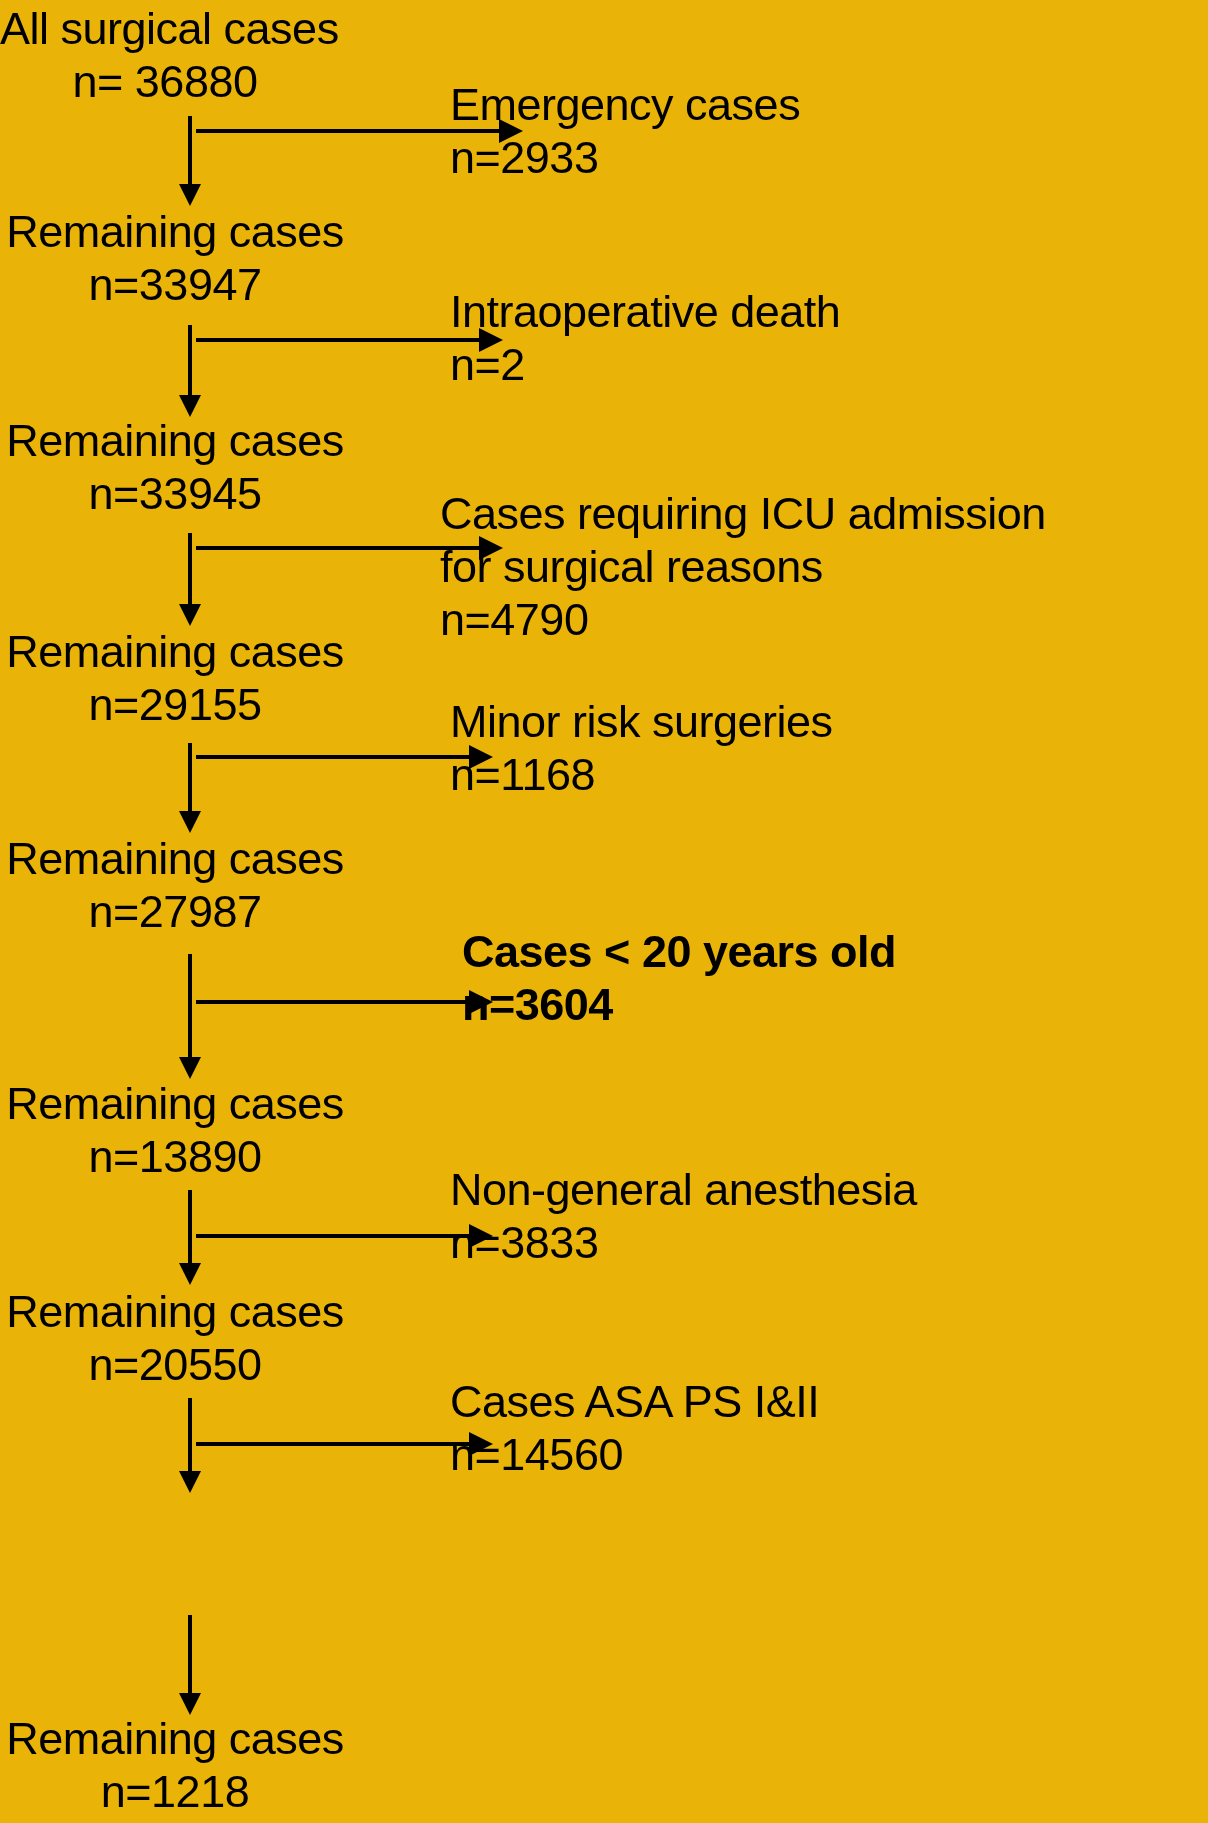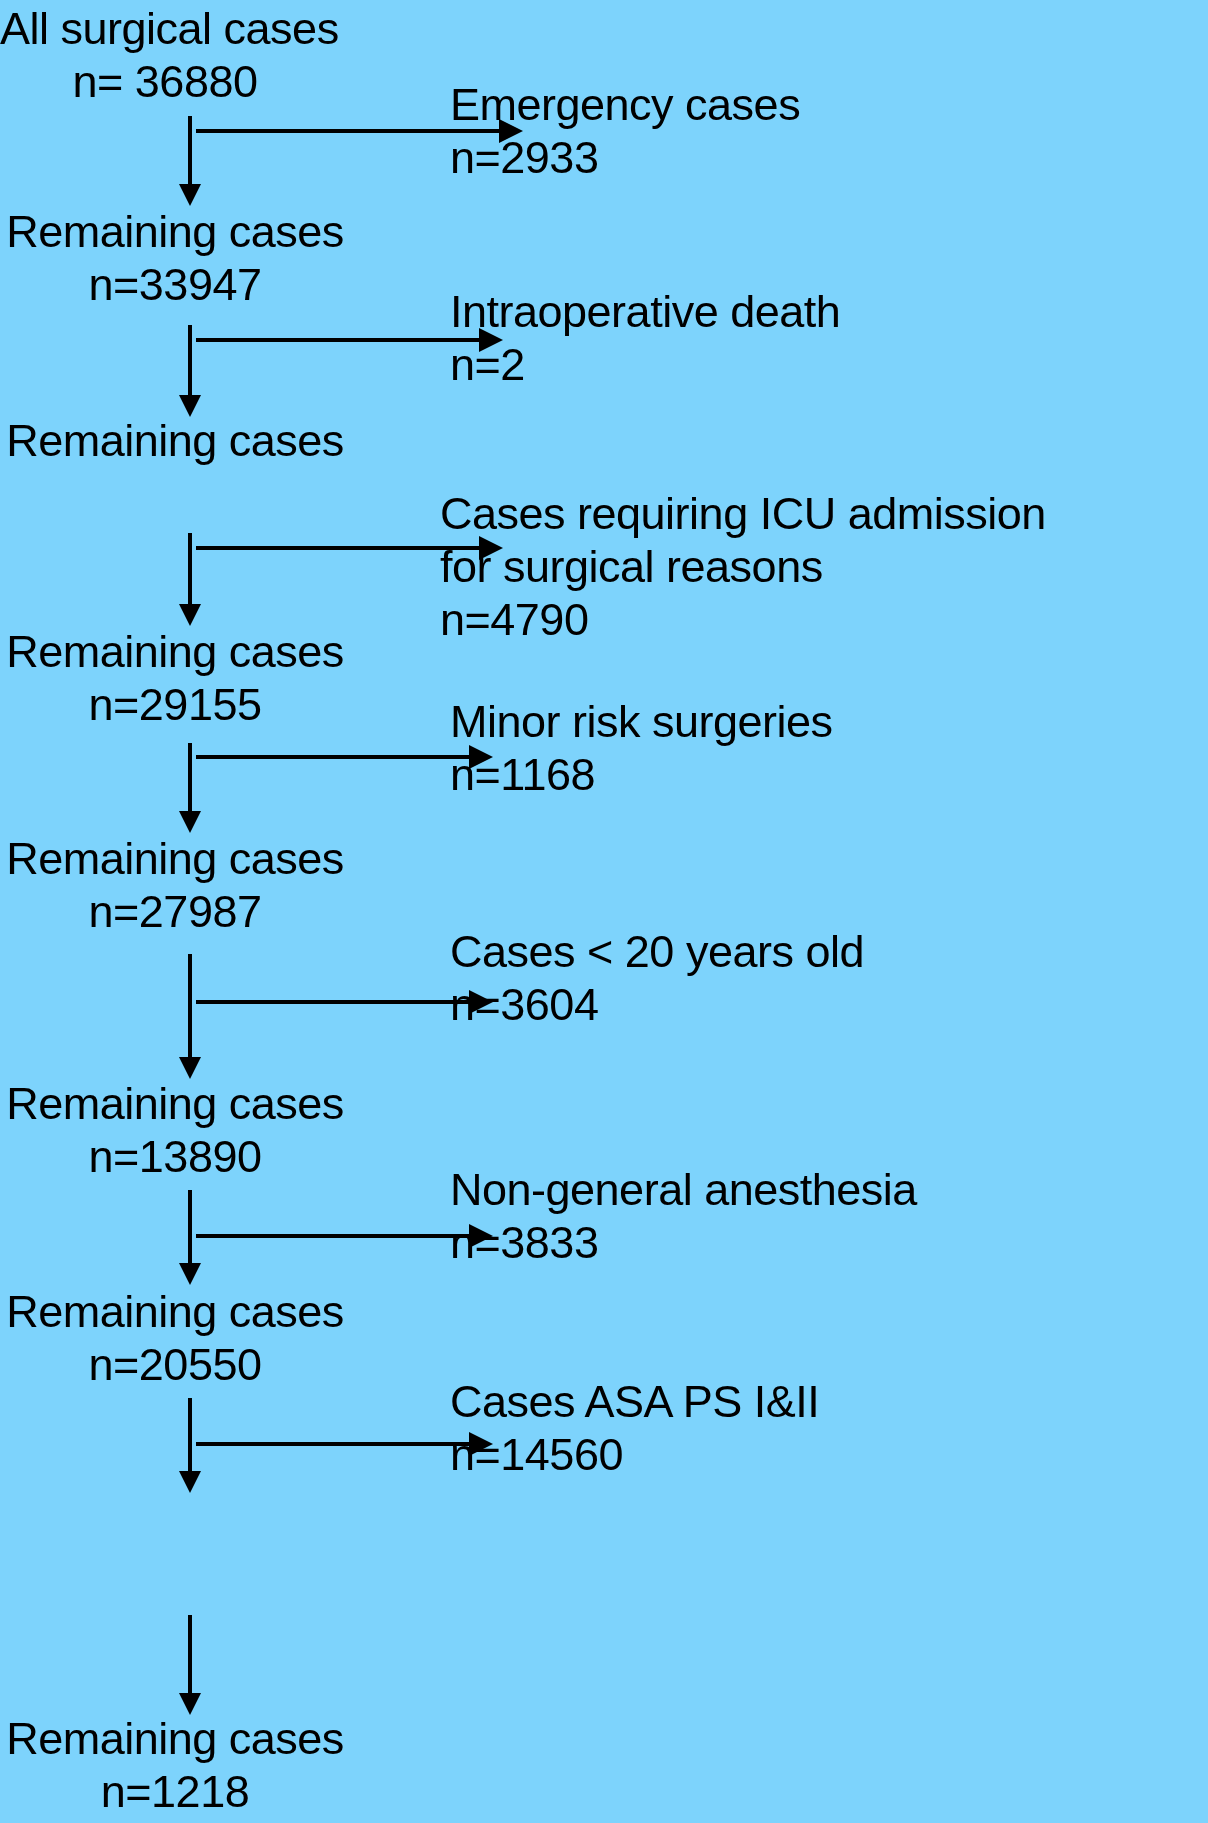--- a/index.html
+++ b/index.html
@@ -4,21 +4,21 @@
 <style>
   html, body {
     margin: 0;
     padding: 0;
     background: #ffffff;
   }
   #flow-root {
     position: relative;
     width: 1208px;
     height: 1823px;
-    background: #7dd3fc;
+    background: #eab308;
     font-family: "Liberation Sans", "DejaVu Sans", sans-serif;
     color: #000000;
     overflow: hidden;
   }
   .node {
     position: absolute;
     white-space: nowrap;
     font-size: 45px;
     line-height: 1.18;
     letter-spacing: -0.5px;
@@ -69,20 +69,21 @@
     <span class="line2">n= 36880</span>
   </div>
 
   <div class="node left-col" style="left:0px; top:205px; width:350px;">
     <span class="line1">Remaining cases</span>
     <span class="line2">n=33947</span>
   </div>
 
   <div class="node left-col" style="left:0px; top:414px; width:350px;">
     <span class="line1">Remaining cases</span>
+    <span class="line2">n=33945</span>
   </div>
 
   <div class="node left-col" style="left:0px; top:625px; width:350px;">
     <span class="line1">Remaining cases</span>
     <span class="line2">n=29155</span>
   </div>
 
   <div class="node left-col" style="left:0px; top:832px; width:350px;">
     <span class="line1">Remaining cases</span>
     <span class="line2">n=27987</span>
@@ -117,21 +118,21 @@
     <span class="line1">Cases requiring ICU admission</span>
     <span class="line2">for surgical reasons</span>
     <span class="line3">n=4790</span>
   </div>
 
   <div class="node center" style="left:450px; top:695px; width:550px;">
     <span class="line1">Minor risk surgeries</span>
     <span class="line2">n=1168</span>
   </div>
 
-  <div class="node center" style="left:450px; top:925px; width:560px;">
+  <div class="node center" style="left:462px; top:925px; width:560px;font-weight:bold;">
     <span class="line1">Cases &lt; 20 years old</span>
     <span class="line2">n=3604</span>
   </div>
 
   <div class="node center" style="left:450px; top:1163px; width:580px;">
     <span class="line1">Non-general anesthesia</span>
     <span class="line2">n=3833</span>
   </div>
 
   <div class="node center" style="left:450px; top:1375px; width:560px;">

